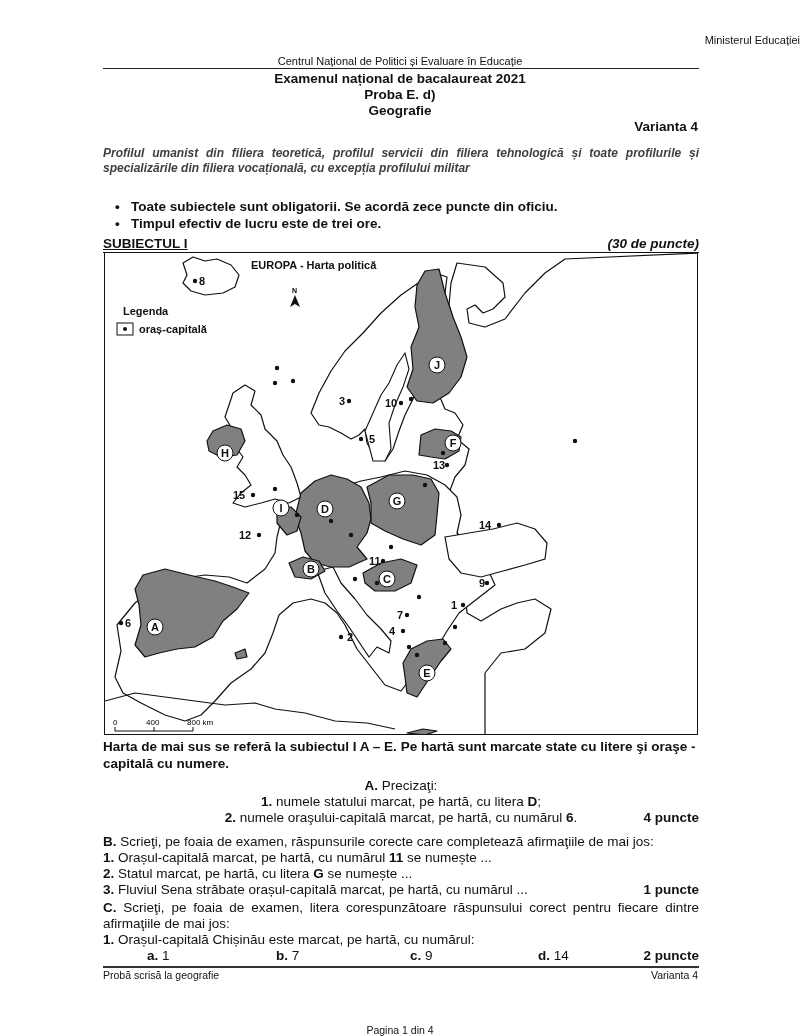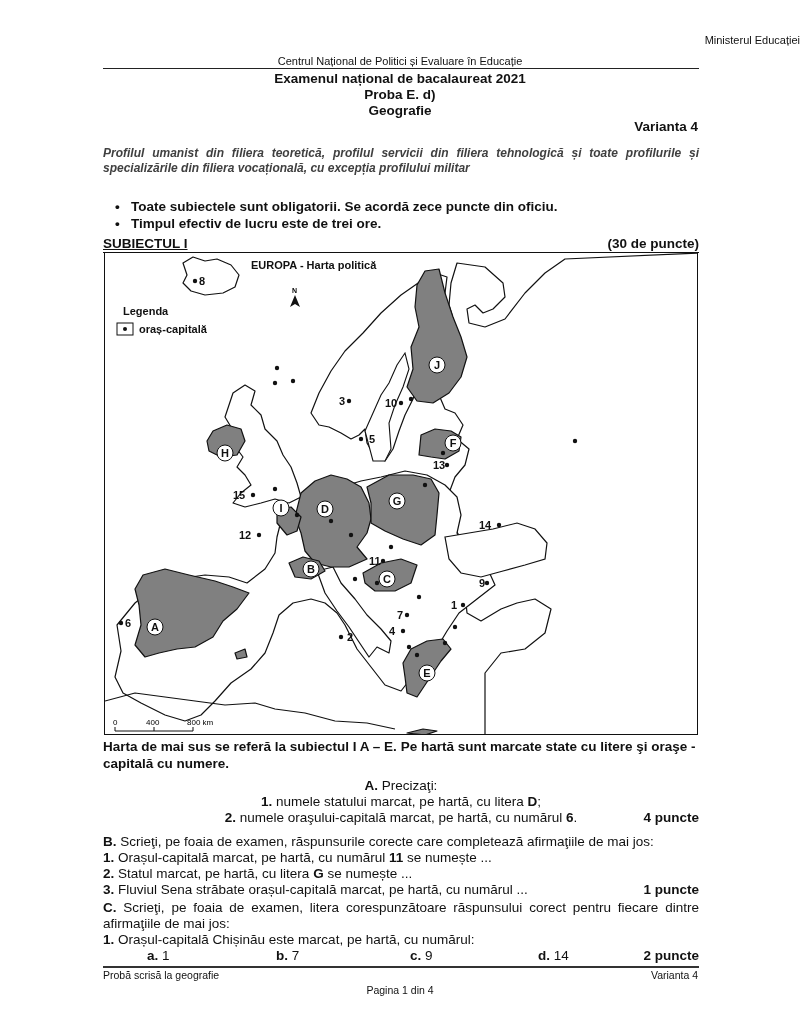--- a/index.html
+++ b/index.html
@@ -10,34 +10,34 @@
   .hdr-line { position:absolute; left:103px; width:596px; top:68px; height:0; border-top:1px solid #222; }
   .title { position:absolute; left:0; width:800px; text-align:center; font-weight:bold; font-size:13.5px; line-height:16px; }
   .t1 { top:71px; } .t2 { top:87px;text-align:center; } .t3 { top:103px; }
   .variant { position:absolute; right:102px; top:119px; font-weight:bold; font-size:13.5px; }
   .profile { position:absolute; left:103px; width:596px; top:146px; font-style:italic; font-weight:bold; font-size:12px; line-height:15px; text-align:justify; text-align-last:left; color:#404040; }
   .bullets { position:absolute; left:103px; top:188px; width:596px; margin:10px; padding:0; list-style:none; font-weight:bold; font-size:13.5px; line-height:17px; }
   .bullets li { position:relative; padding-left:18px; }
   .bullets li::before { content:"•"; position:absolute; left:2px; top:0; }
   .subj { position:absolute; left:103px; width:596px; top:236px; border-bottom:1.5px solid #111; font-weight:bold; font-size:13.5px; line-height:16px; height:16px; }
   .subj .left { position:absolute; left:0; text-decoration:underline; }
-  .subj .right { position:absolute; right:0; }
+  .subj .right { position:absolute; right:0;font-style:italic; }
   .map { position:absolute; left:104px; top:252px; width:594px; height:483px; border:1.5px solid #111; box-sizing:border-box; background:#fff; overflow:hidden; }
   .map svg { position:absolute; left:0; top:0; }
   .caption { position:absolute; left:103px; width:596px; top:738px; font-weight:bold; font-size:13.5px; line-height:17px; }
   .block { position:absolute; left:103px; width:596px; font-size:13.5px; line-height:16px; }
   .block b { font-weight:bold; }
   .pts { position:absolute; right:0; font-weight:bold; }
   .just { text-align:justify; }
   .opts { position:absolute; left:103px; width:596px; top:948px; font-size:13.5px; height:16px; }
   .opts span.o { position:absolute; top:0; }
   .foot-line { position:absolute; left:103px; width:596px; top:966px; border-top:2px solid #333; }
   .foot-l { position:absolute; left:103px; top:969px; font-size:10.5px; }
   .foot-r { position:absolute; right:102px; top:969px; font-size:10.5px; }
-  .foot-c { position:absolute; left:0; width:800px; top:984px; text-align:center; font-size:10.5px; }
+  .foot-c { position:absolute; left:0; width:800px; top:1024px; text-align:center; font-size:10.5px; }
   .mtxt { font-family:"Liberation Sans", sans-serif; font-weight:bold; font-size:11px; fill:#111; }
   .mtitle { font-family:"Liberation Sans", sans-serif; font-weight:bold; font-size:11px; fill:#111; }
 </style>
 </head>
 <body>
 
 <div class="hdr1">Ministerul Educației</div>
 <div class="hdr2">Centrul Național de Politici și Evaluare în Educație</div>
 <div class="hdr-line"></div>
 <div class="title t1">Examenul național de bacalaureat 2021</div>

